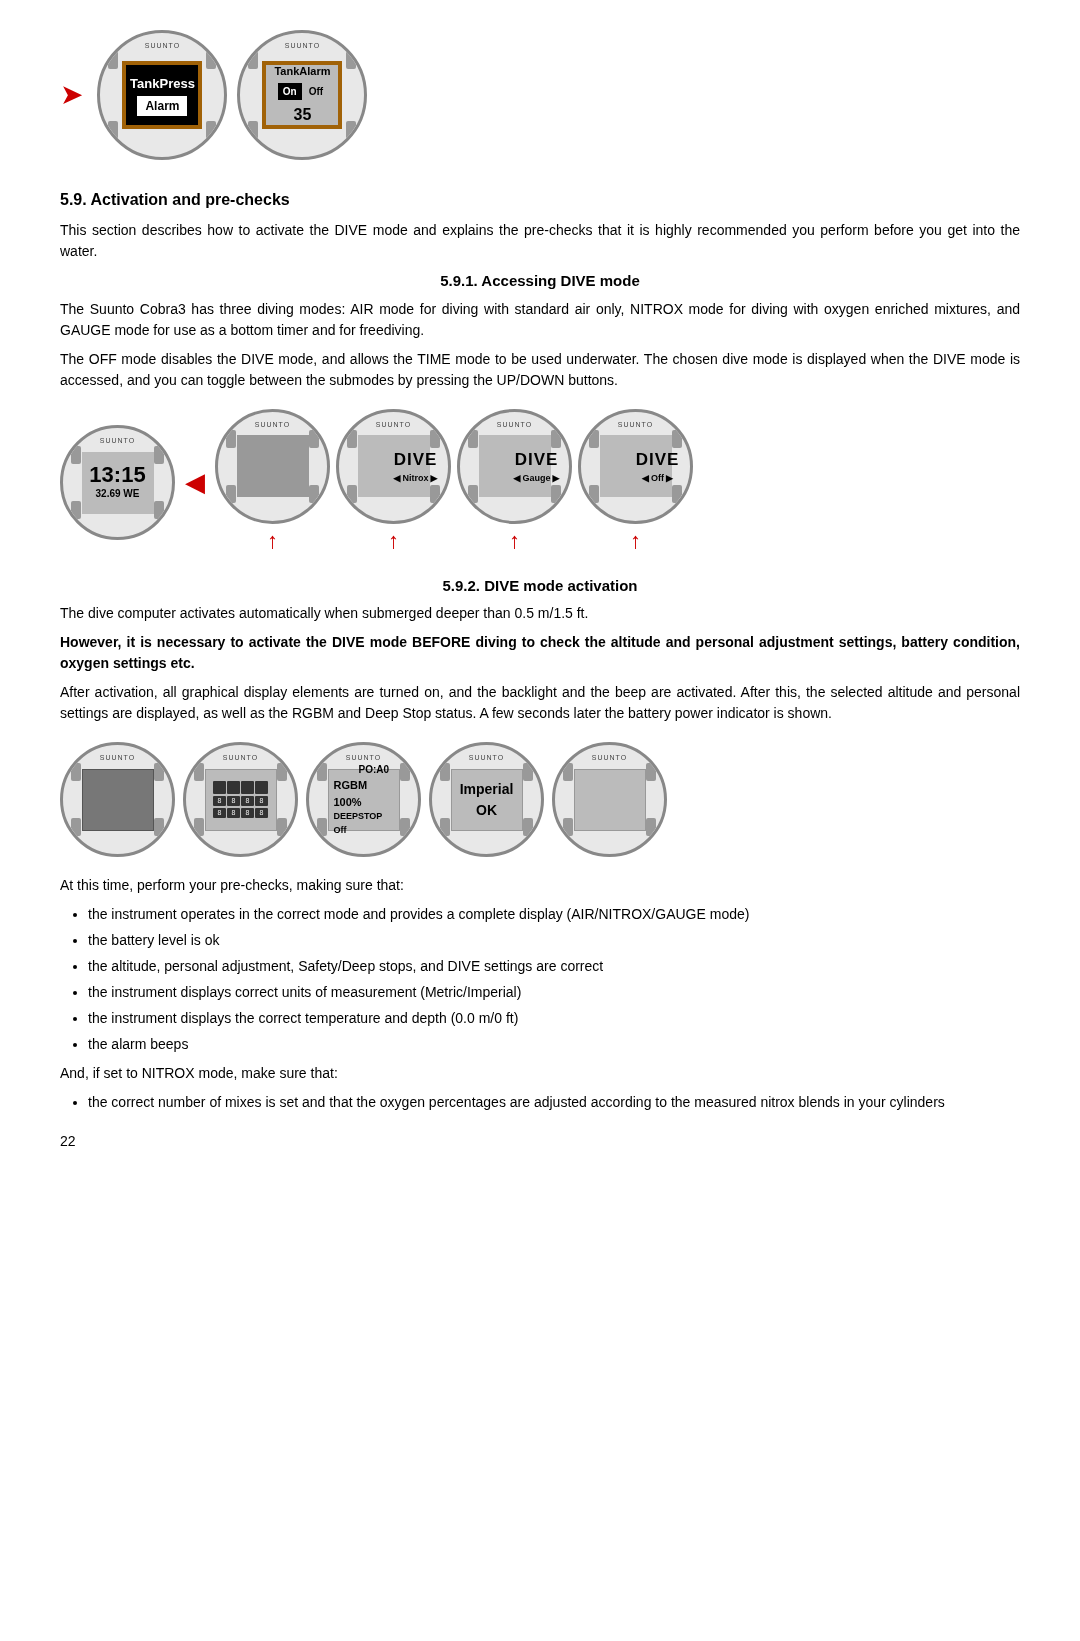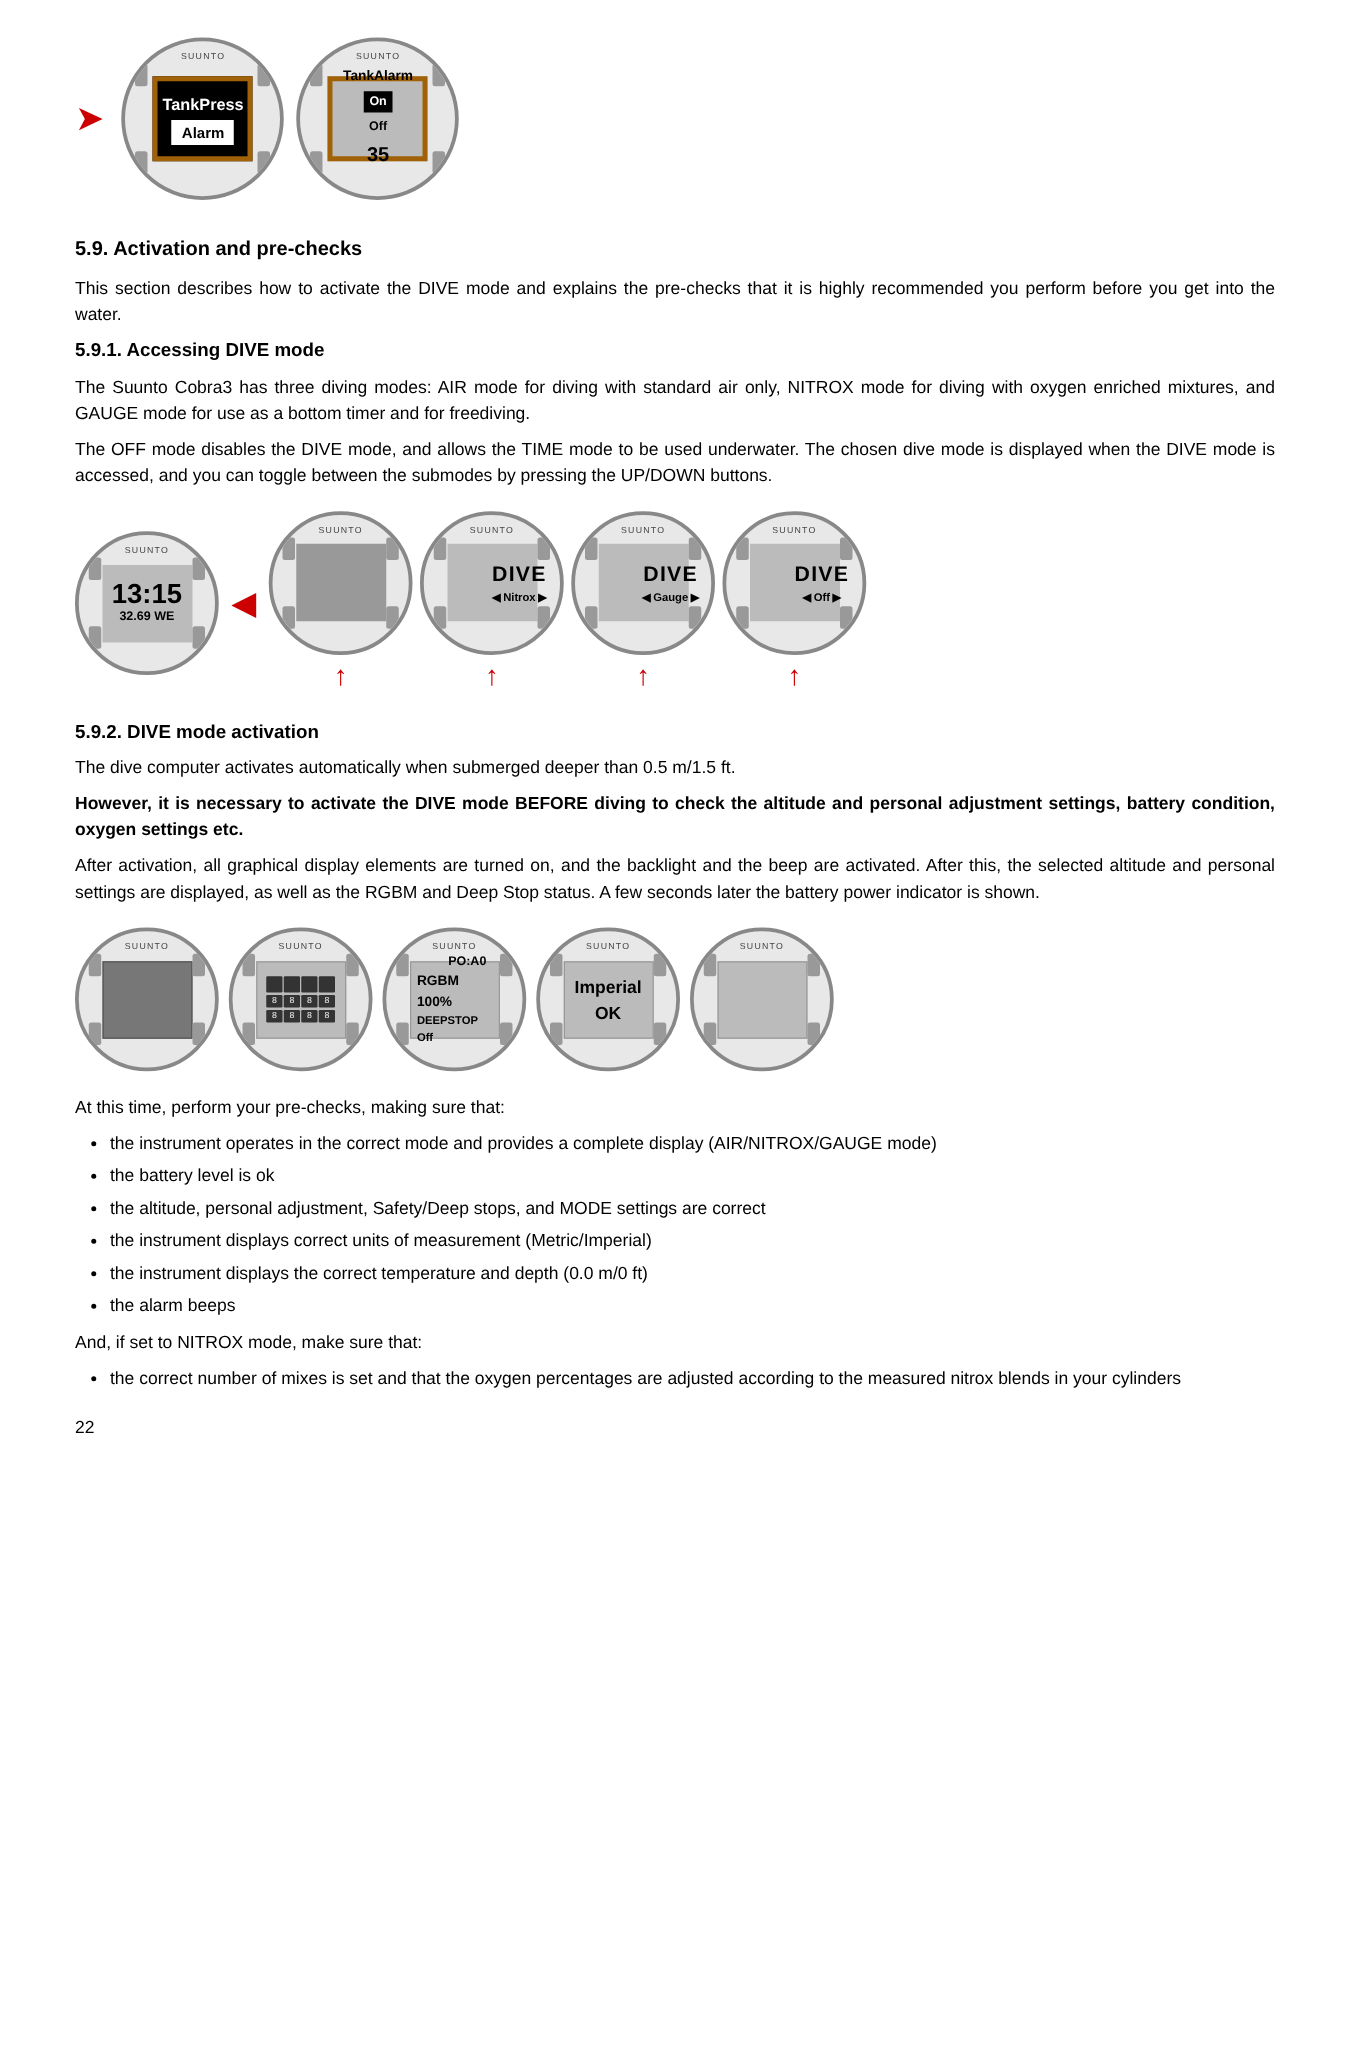--- a/index.html
+++ b/index.html
@@ -85,33 +85,34 @@
       background: #000;
       color: #fff;
       font-size: 12px;
       font-weight: bold;
     }
     .screen-tankalarm {
       background: #ccc;
       font-size: 10px;
       font-weight: bold;
     }
-    .screen-tankalarm .on-off { display: flex; gap: 4px; align-items: center; flex-direction: column; }
+    .screen-tankalarm .on-off { display: flex; gap: 4px; align-items: center; }
 
     
     h2.section-title {
       font-size: 16px;
       font-weight: bold;
       margin-bottom: 8px;
       margin-top: 8px;
     }
     h3.subsection-title {
       font-size: 15px;
       font-weight: bold;
       margin-bottom: 6px;
+      text-align: center;
     }
     p.body-text {
       font-size: 14px;
       margin-bottom: 8px;
       text-align: justify;
     }
 
     
     .watches-row {
       display: flex;
@@ -402,21 +403,21 @@
       <div style="background:#bbb;width:72px;height:62px;display:flex;align-items:center;justify-content:center;border:1px solid #999;">
       </div>
     </div>
   </div>
 </div>
 
 <p class="body-text">At this time, perform your pre-checks, making sure that:</p>
 <ul class="check-list">
   <li>the instrument operates in the correct mode and provides a complete display (AIR/NITROX/GAUGE mode)</li>
   <li>the battery level is ok</li>
-  <li>the altitude, personal adjustment, Safety/Deep stops, and MODE settings are correct</li>
+  <li>the altitude, personal adjustment, Safety/Deep stops, and DIVE settings are correct</li>
   <li>the instrument displays correct units of measurement (Metric/Imperial)</li>
   <li>the instrument displays the correct temperature and depth (0.0 m/0 ft)</li>
   <li>the alarm beeps</li>
 </ul>
 <p class="body-text">And, if set to NITROX mode, make sure that:</p>
 <ul class="check-list">
   <li>the correct number of mixes is set and that the oxygen percentages are adjusted according to the measured nitrox blends in your cylinders</li>
 </ul>
 
 <p class="page-number">22</p>

